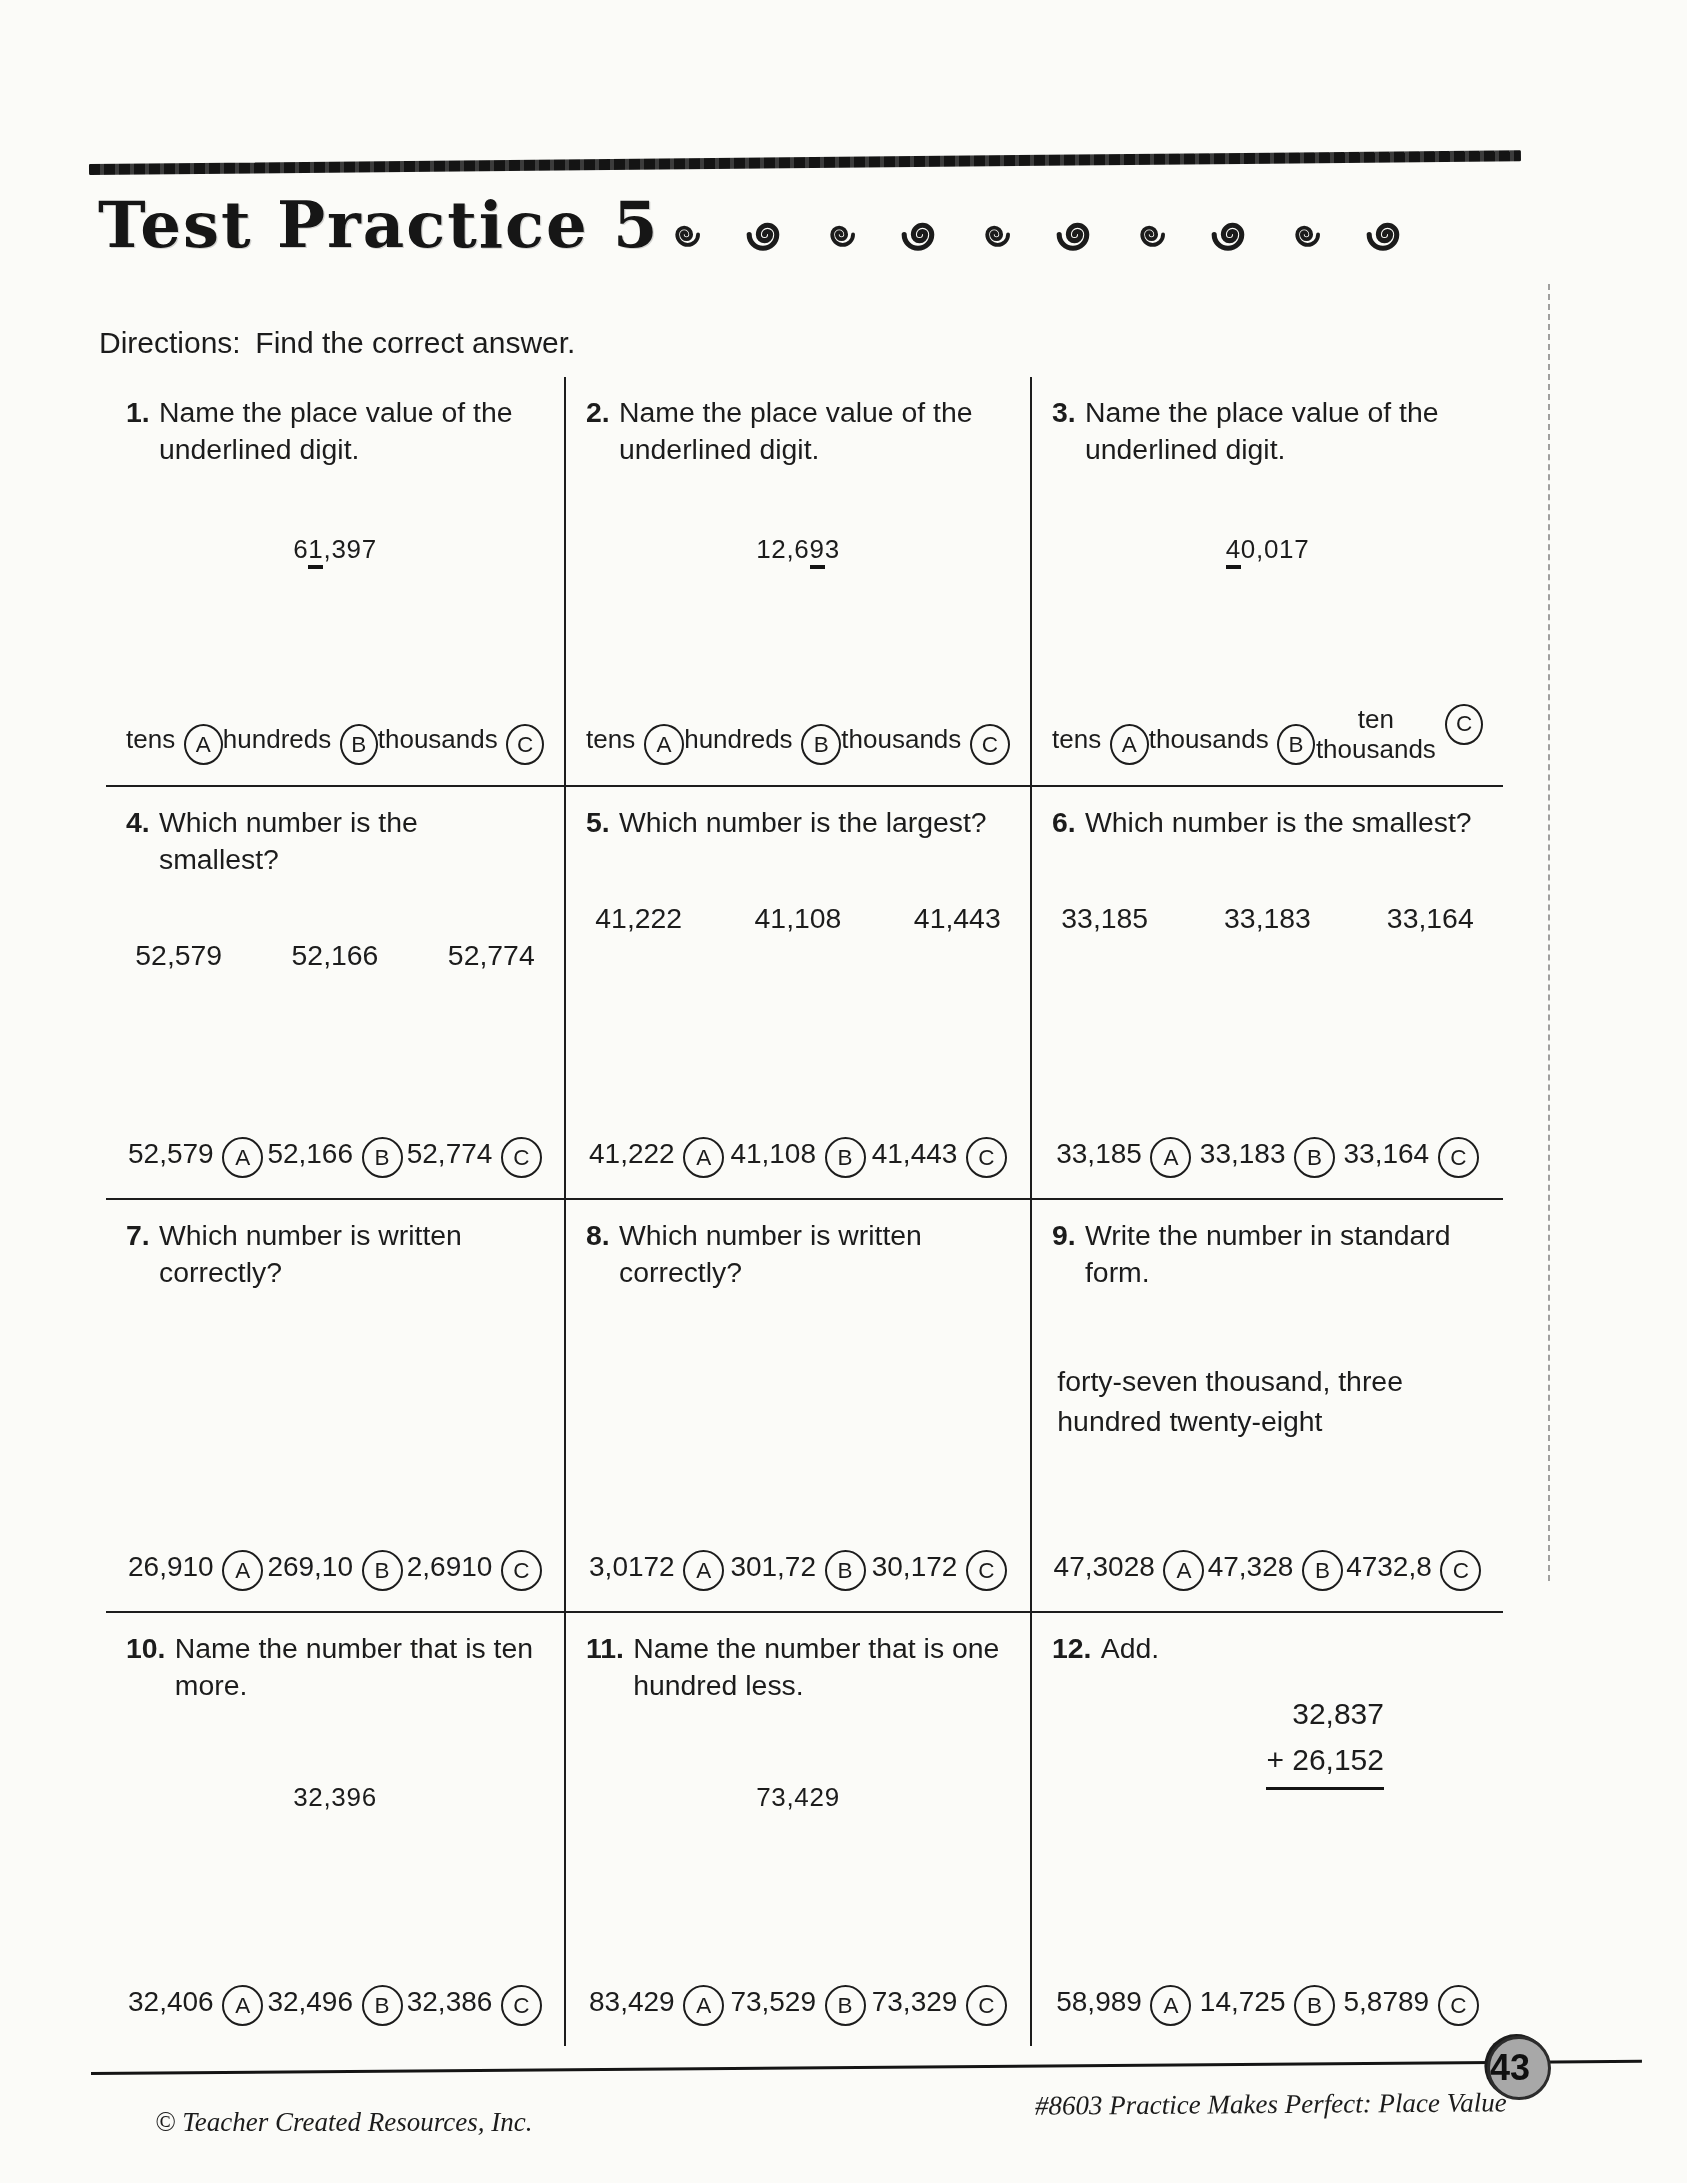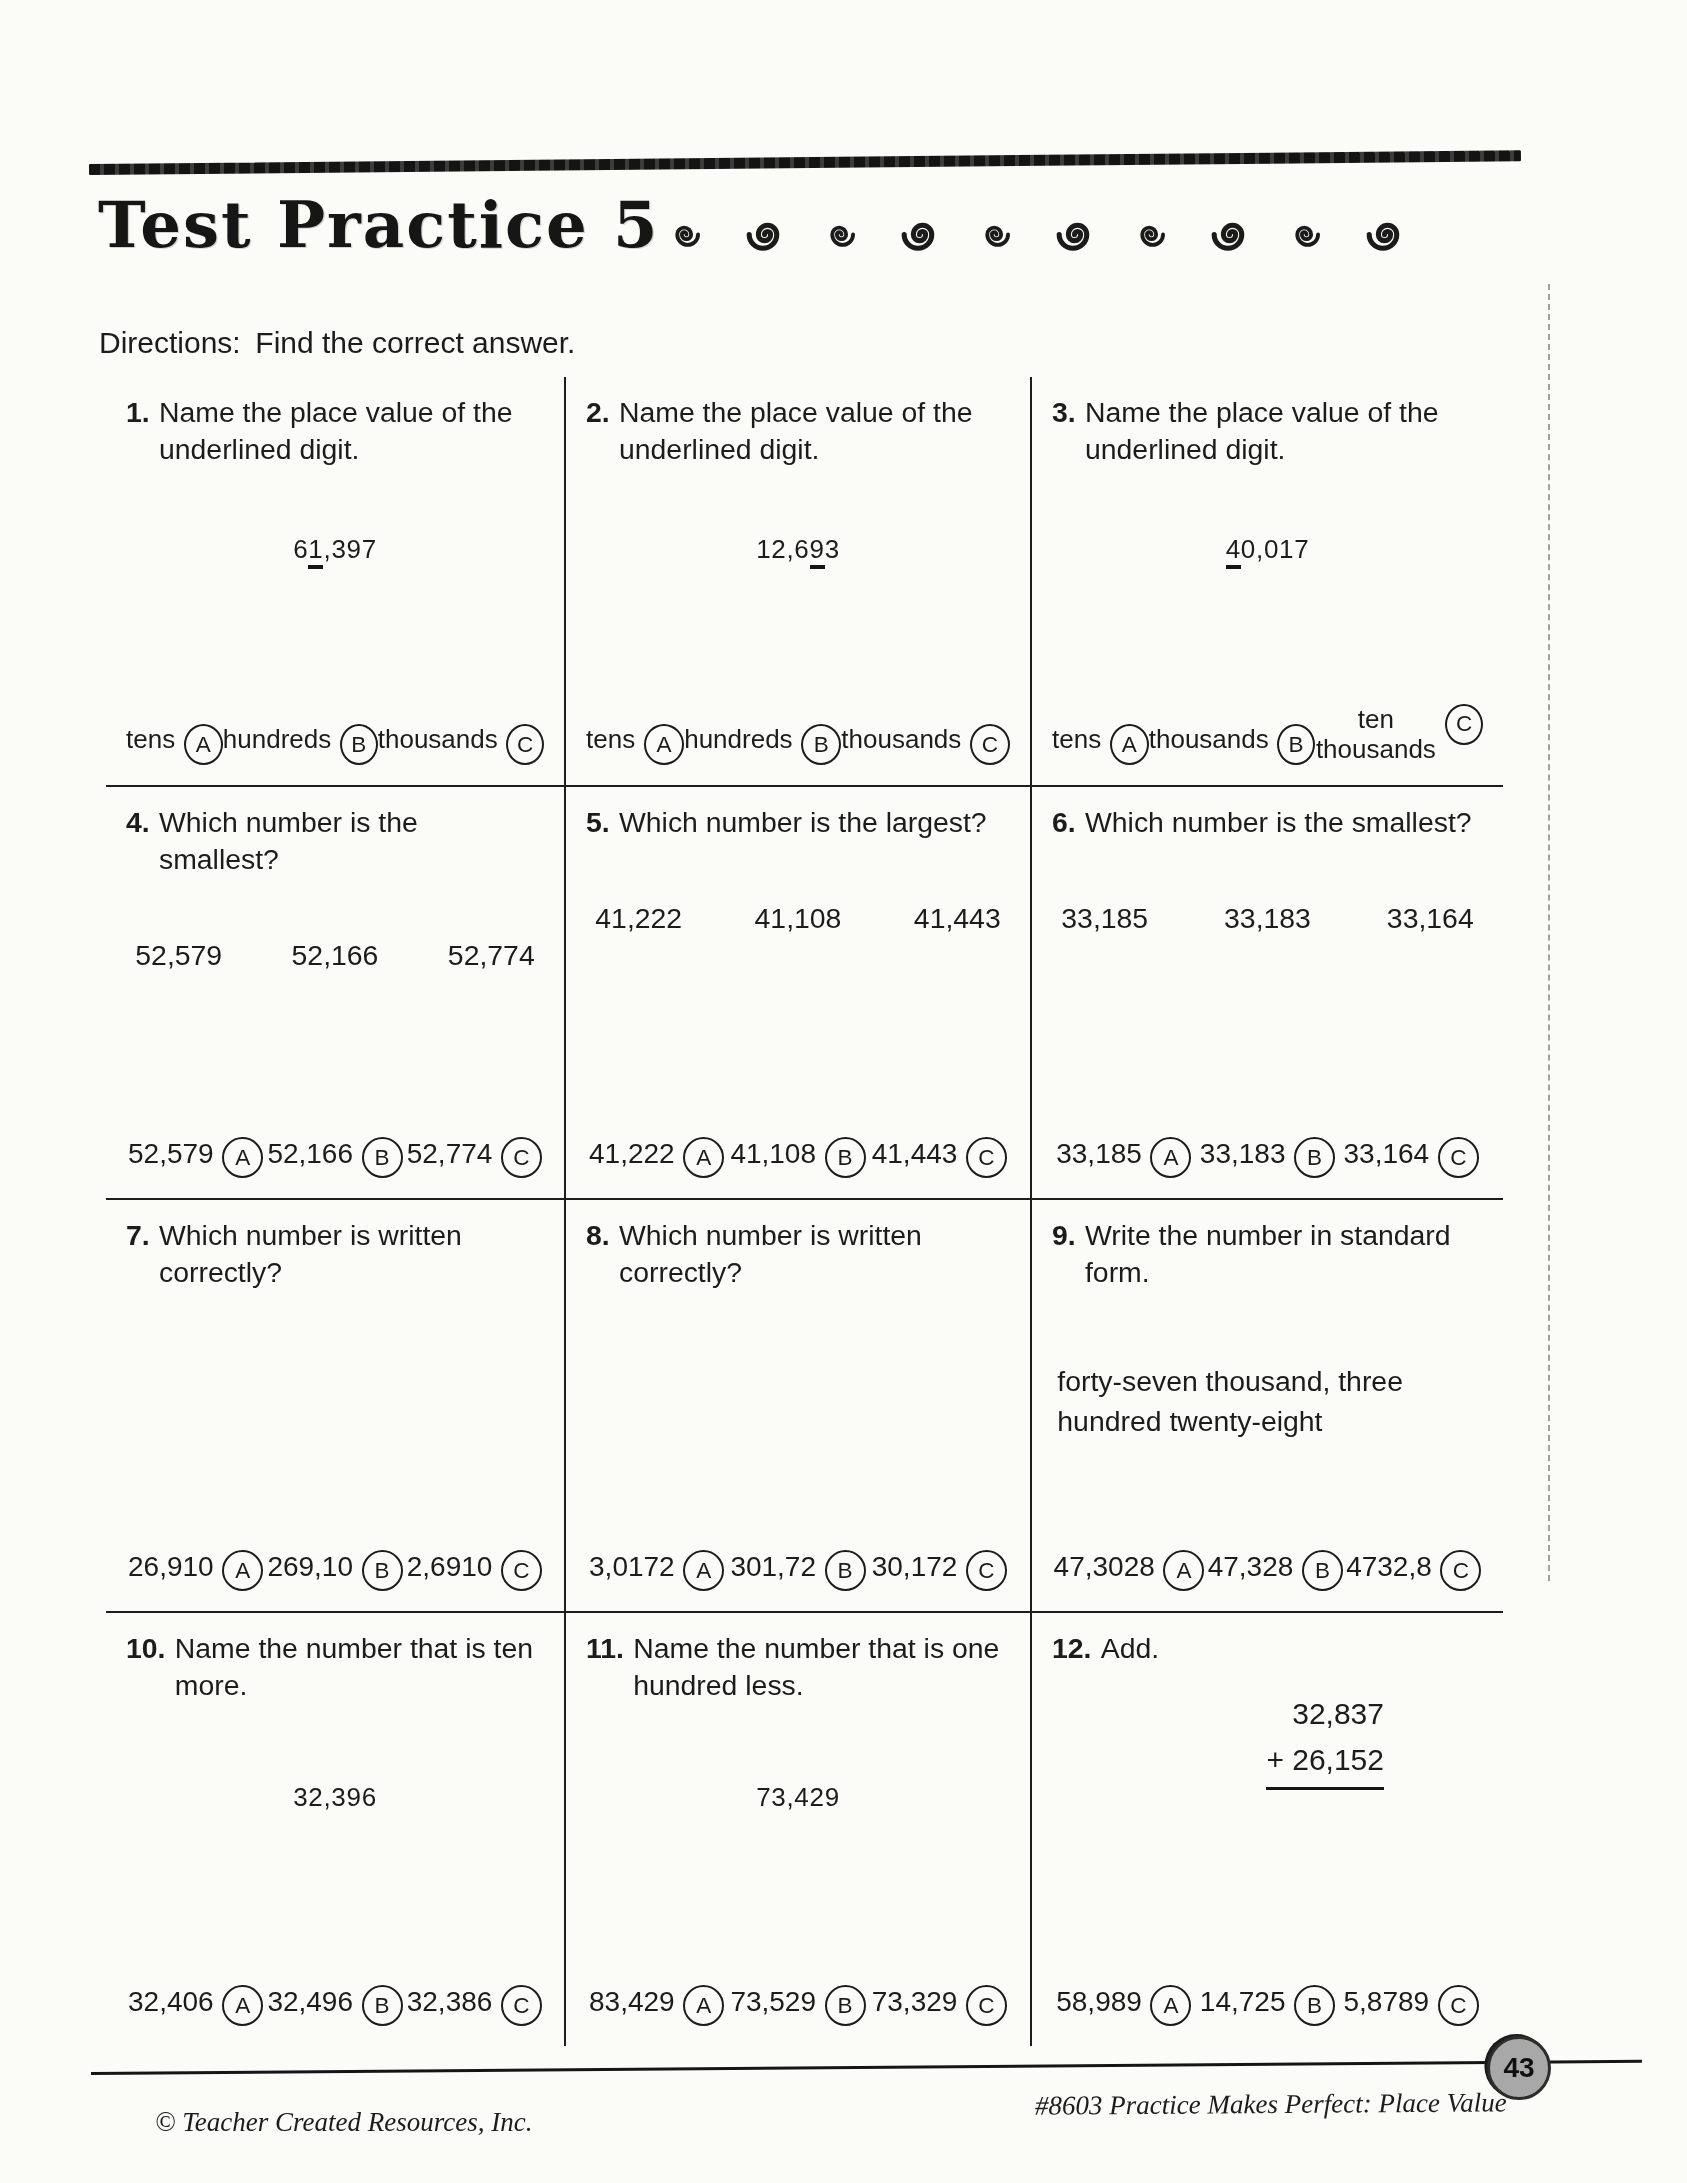--- a/index.html
+++ b/index.html
@@ -78,22 +78,22 @@
     font-family:"Liberation Serif", serif; font-style:italic; font-size:27px;
   }
   .foot-right {
     position:absolute; left:1035px; top:2089px;
     font-family:"Liberation Serif", serif; font-style:italic; font-size:27px;
     transform:rotate(-0.4deg);
   }
   .pagenum {
     position:absolute; left:1487px; top:2036px; width:64px; height:64px;
     background:#a8a8a8; border:3.3px solid #2c2c2c; border-radius:50%;
-    display:flex; align-items:center; justify-content:center;
-    font-size:28px; font-weight:700; color:#111;
+    display:flex; align-items:center; justify-content:flex-start;
+    font-size:36px; font-weight:700; color:#111;
     box-shadow:-2.6px -2px 0 0 #1c1c1c;
   }
   .scan-line {
     position:absolute; left:1548px; top:284px; height:1297px; width:0;
     border-left:2px dashed rgba(70,70,70,.5);
   }
 </style>
 </head>
 <body>
 

